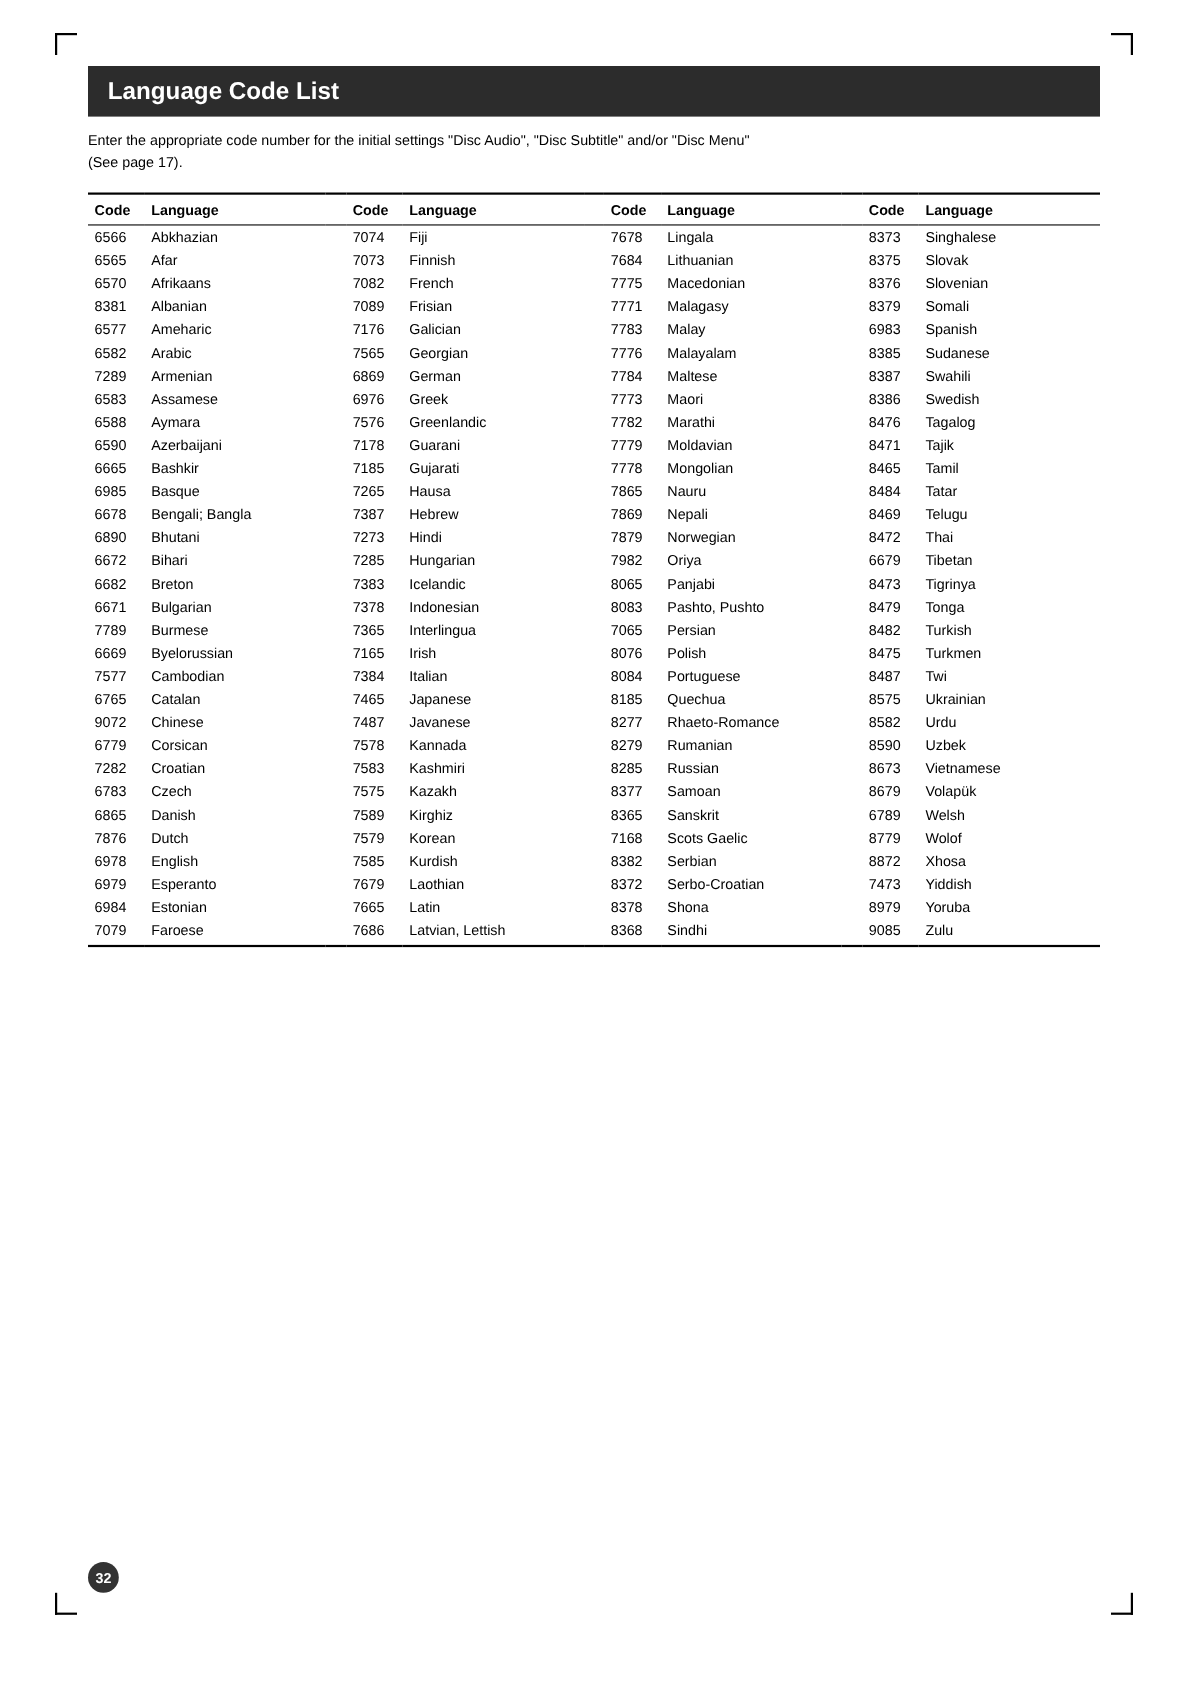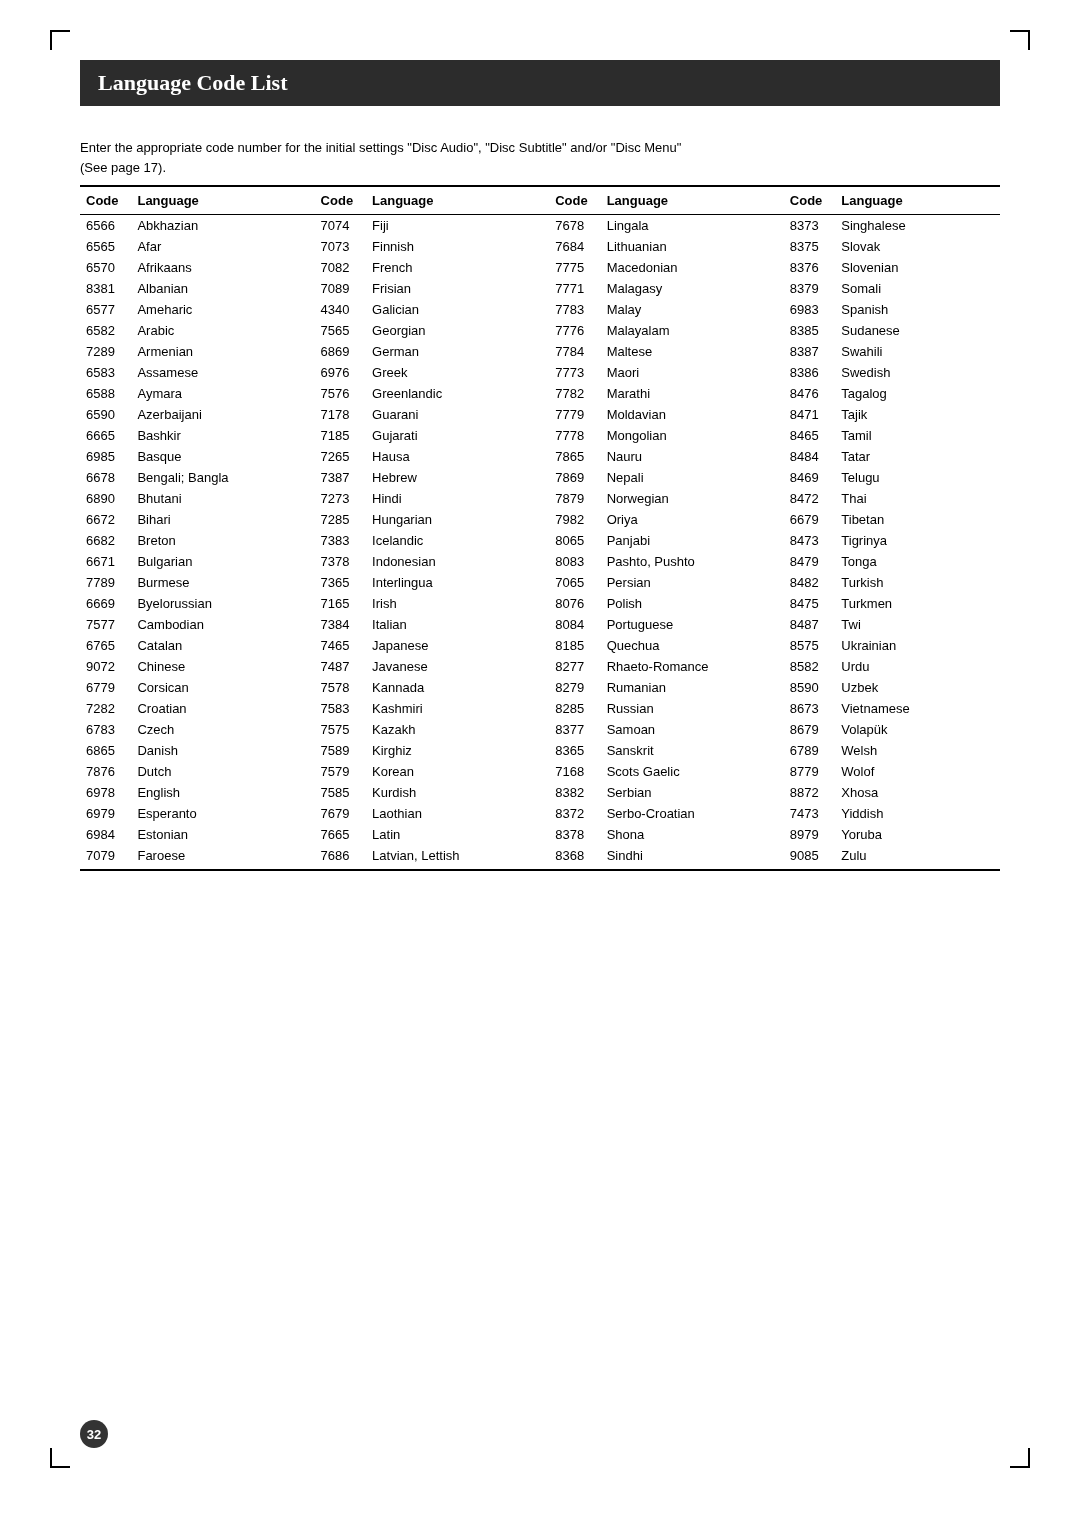--- a/index.html
+++ b/index.html
@@ -23,33 +23,32 @@
     }
     .corner-tl { top: 30px; left: 50px; border-width: 2px 0 0 2px; }
     .corner-tr { top: 30px; right: 50px; border-width: 2px 2px 0 0; }
     .corner-bl { bottom: 60px; left: 50px; border-width: 0 0 2px 2px; }
     .corner-br { bottom: 60px; right: 50px; border-width: 0 2px 2px 0; }
 
     .title-box {
       background: #2c2c2c;
       color: #fff;
       padding: 10px 18px;
-      margin-bottom: 32px;
+      margin-bottom: 12px;
       display: inline-block;
       width: 100%;
-      font-family: Liberation Serif, serif;
     }
     .title-box h1 {
       font-size: 22px;
       font-weight: bold;
       color: #fff;
     }
     .description {
       font-size: 13px;
-      margin-bottom: 8px;
+      margin-bottom: 18px;
       line-height: 1.5;
     }
     .language-table {
       width: 100%;
       border-collapse: collapse;
     }
     .language-table thead tr th {
       border-top: 2px solid #000;
       border-bottom: 1px solid #000;
       padding: 6px 6px;
@@ -173,21 +172,21 @@
         <td>7771</td>
         <td>Malagasy</td>
         <td></td>
         <td>8379</td>
         <td>Somali</td>
       </tr>
       <tr>
         <td>6577</td>
         <td>Ameharic</td>
         <td></td>
-        <td>4340</td>
+        <td>7176</td>
         <td>Galician</td>
         <td></td>
         <td>7783</td>
         <td>Malay</td>
         <td></td>
         <td>6983</td>
         <td>Spanish</td>
       </tr>
       <tr>
         <td>6582</td>

